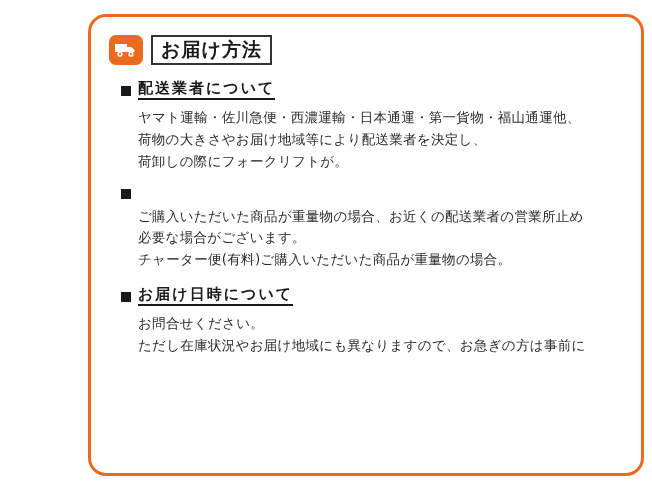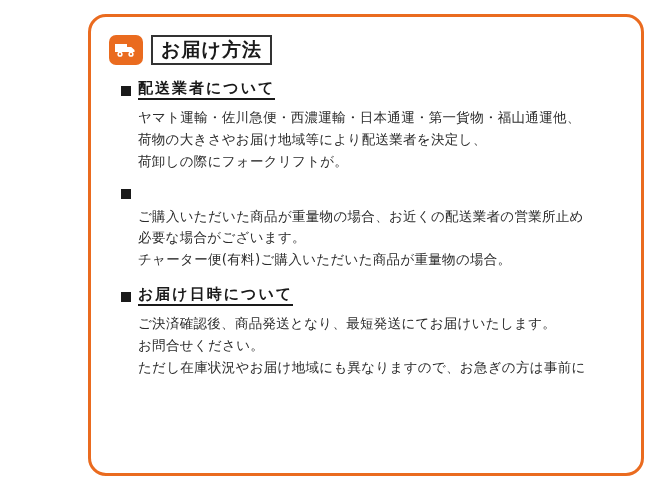--- a/index.html
+++ b/index.html
@@ -146,21 +146,20 @@
           <div class="line">チャーター便(有料)ご購入いただいた商品が重量物の場合。</div>
         </div>
       </div>
 
       <div class="section">
         <div class="sec-head">
           <span class="sq"></span>
           <span class="sec-title">お届け日時について</span>
         </div>
         <div class="lines">
-          <div class="line">ご決済確認後、商品発送となり、最短発送にてお届けいたします。</div>
           <div class="line">お問合せください。</div>
           <div class="line">ただし在庫状況やお届け地域にも異なりますので、お急ぎの方は事前に</div>
         </div>
       </div>
 
     </div>
   </div>
 </div>
 
 </body></html>

